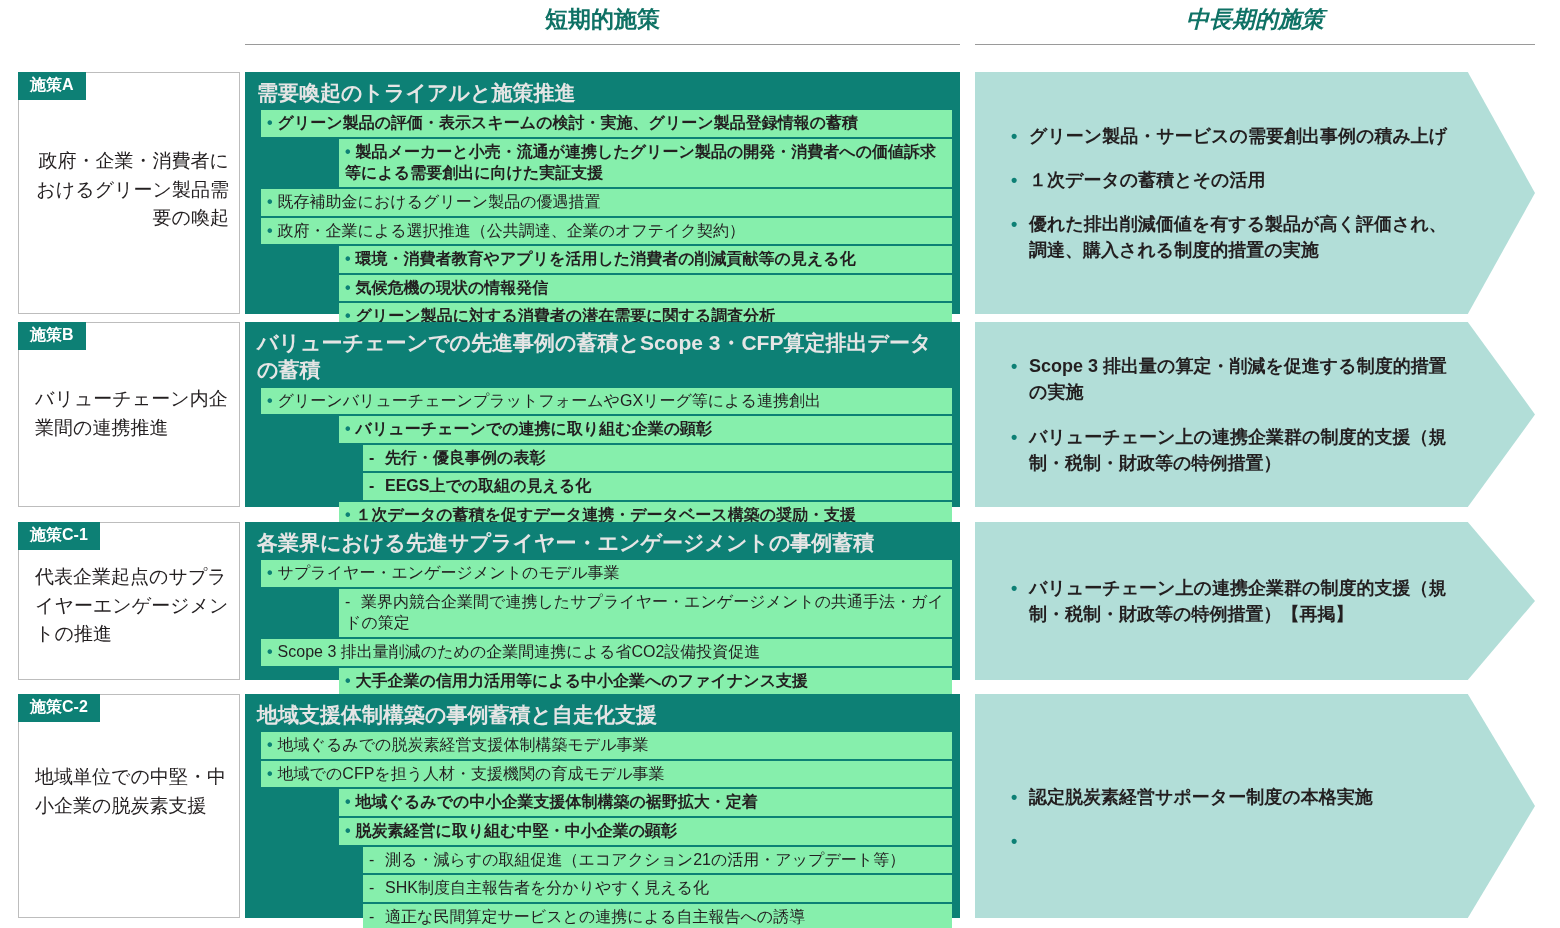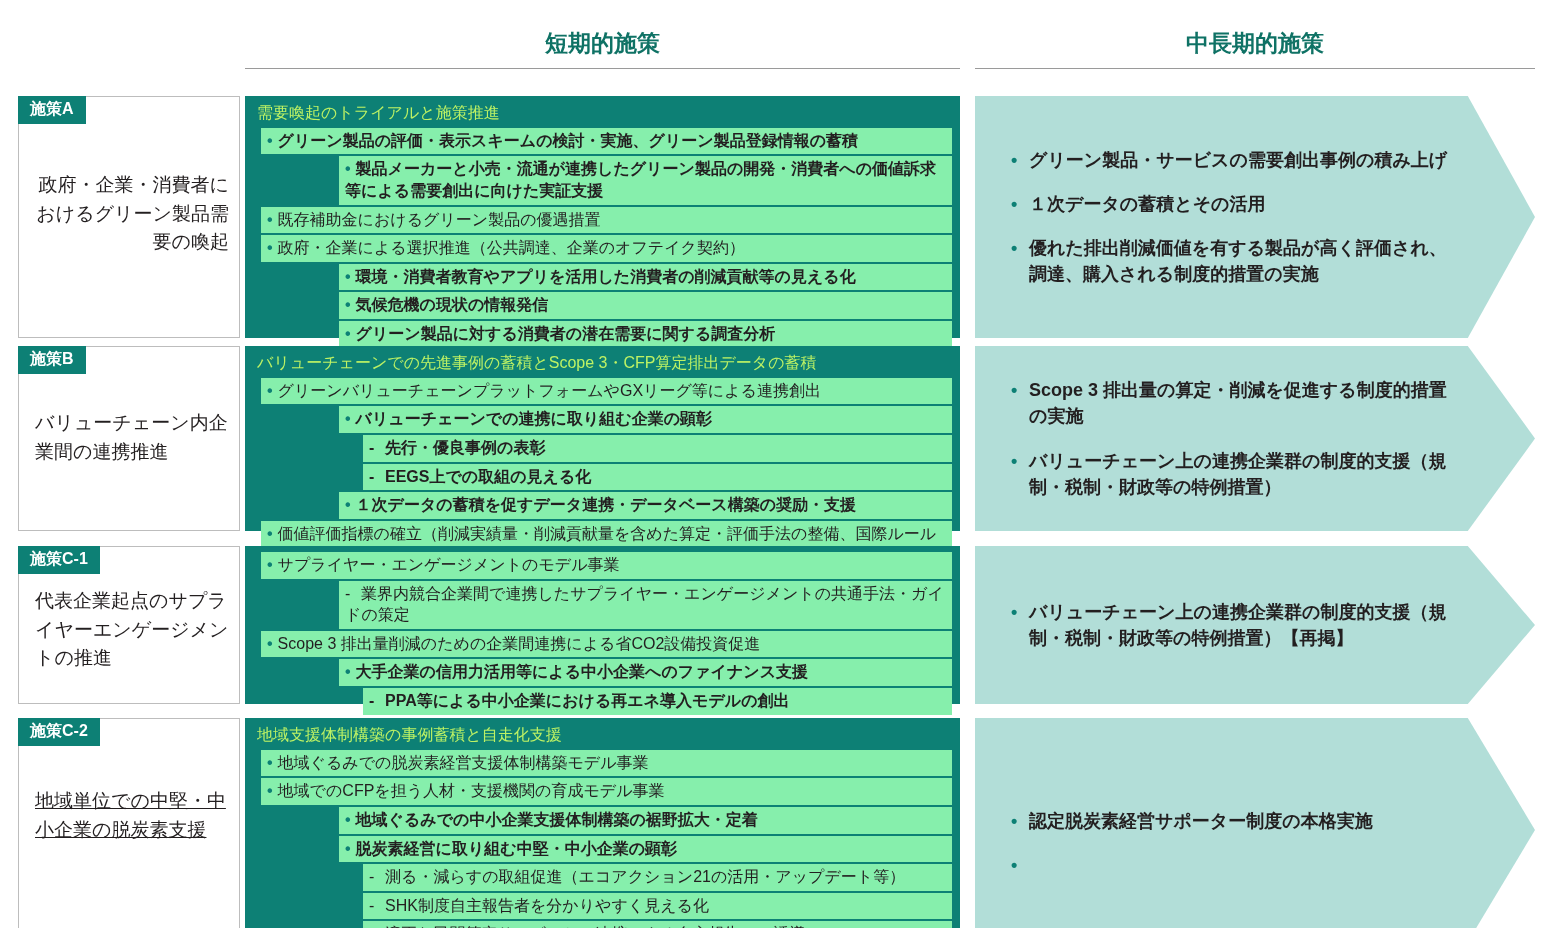--- a/index.html
+++ b/index.html
@@ -6,34 +6,34 @@
   html, body { margin: 0; padding: 0; }
   body {
     width: 1560px;
     height: 928px;
     background: #ffffff;
     font-family: "Liberation Sans", sans-serif;
     color: #231f20;
     overflow: hidden;
   }
 
-  .page { position: relative; width: 1560px; height: 832px; margin-top: 24px; }
+  .page { position: relative; width: 1560px; height: 832px; }
 
   
   .col-headers { position: absolute; top: 0; left: 0; width: 1560px; height: 52px; }
   .col-head {
     position: absolute;
     font-size: 23px;
     font-weight: bold;
     color: #0f7265;
     text-align: center;
     white-space: nowrap;
   }
   .col-head.short { left: 245px; width: 715px; top: 4px; }
-  .col-head.long  { left: 975px; width: 560px; top: 4px; }
+  .col-head.long  { left: 975px; width: 560px; top: 4px; font-style: italic; }
   .head-rule { position: absolute; height: 1px; background: #9a9a9a; top: 44px; }
   .head-rule.short { left: 245px; width: 715px; }
   .head-rule.long  { left: 975px; width: 560px; }
 
   
   .row { position: absolute; left: 0; width: 1560px; }
   .row.a  { top: 72px;  height: 242px; }
   .row.b  { top: 322px; height: 185px; padding-left: 44px; }
   .row.c1 { top: 522px; height: 158px; }
   .row.c2 { top: 694px; height: 224px; }
@@ -63,36 +63,36 @@
     position: absolute;
     left: 16px;
     right: 10px;
     font-size: 19px;
     line-height: 1.5;
     color: #231f20;
   }
   .row.a .label-text  { top: 74px; text-align: right; }
   .row.b .label-text  { top: 62px; }
   .row.c1 .label-text { top: 40px; }
-  .row.c2 .label-text { top: 68px; text-decoration: underline; }
+  .row.c2 .label-text { top: 68px; }
 
   
   .panel-short {
     position: absolute;
     left: 245px;
     top: 0;
     width: 715px;
     height: 100%;
     background: #0d8075;
     padding: 6px 8px 8px 8px;
   }
   .panel-title {
-    color: #bef264;
-    font-size: 16px;
-    font-weight: normal;
+    color: #e5e5e5;
+    font-size: 21px;
+    font-weight: bold;
     line-height: 1.3;
     padding: 1px 2px 4px 4px;
   }
   .items { }
   .item {
     background: #86efac;
     margin-bottom: 2px;
     font-size: 16px;
     line-height: 1.35;
     padding: 2px 6px 3px 6px;
@@ -192,20 +192,21 @@
       <div class="long-item"><span class="lbullet">•</span><span>バリューチェーン上の連携企業群の制度的支援（規制・税制・財政等の特例措置）</span></div>
     </div>
   </div>
 
   <div class="row c1">
     <div class="label-box">
       <div class="tag">施策C-1</div>
       <div class="label-text">代表企業起点のサプライヤーエンゲージメントの推進</div>
     </div>
     <div class="panel-short">
+      <div class="panel-title">各業界における先進サプライヤー・エンゲージメントの事例蓄積</div>
       <div class="items">
         <div class="item ind0"><span class="bullet">•</span><span class="item-text">サプライヤー・エンゲージメントのモデル事業</span></div>
         <div class="item ind3"><span class="dash">-</span><span class="item-text">業界内競合企業間で連携したサプライヤー・エンゲージメントの共通手法・ガイドの策定</span></div>
         <div class="item ind0"><span class="bullet">•</span><span class="item-text">Scope 3 排出量削減のための企業間連携による省CO2設備投資促進</span></div>
         <div class="item ind1 bold"><span class="bullet">•</span><span class="item-text">大手企業の信用力活用等による中小企業へのファイナンス支援</span></div>
         <div class="item ind2 bold"><span class="dash">-</span><span class="item-text">PPA等による中小企業における再エネ導入モデルの創出</span></div>
       </div>
     </div>
     <div class="panel-long">
       <div class="long-item"><span class="lbullet">•</span><span>バリューチェーン上の連携企業群の制度的支援（規制・税制・財政等の特例措置）【再掲】</span></div>

